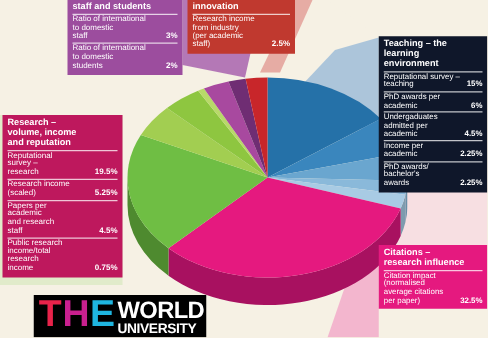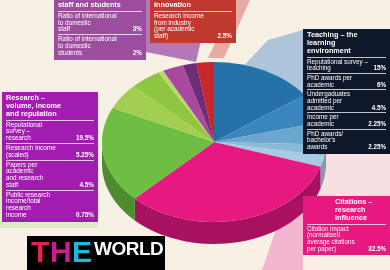--- a/index.html
+++ b/index.html
@@ -29,28 +29,28 @@
   .row .lbl{color:#ffffff;white-space:pre-line;}
   .row .val{color:#ffffff;font-weight:bold;padding-left:3px;flex:0 0 auto;}
 
   
   #box-intl{left:54px;top:-1px;width:92px;background:#9c4d9e;font-size:6.4px;}
   #box-intl .hd{font-size:7.3px;}
   
   #box-innov{left:150px;top:-1px;width:86px;background:#c0392f;font-size:6.4px;}
   #box-innov .hd{font-size:7.3px;}
   
-  #box-research{left:2px;top:92px;width:96px;background:#a21caf;font-size:6.4px;}
+  #box-research{left:2px;top:92px;width:96px;background:#be185d;font-size:6.4px;}
   #box-research .hd{font-size:7.3px;}
   
   #box-teaching{left:303px;top:29px;width:87px;background:#0f172a;font-size:6.3px;}
   #box-teaching .hd{font-size:7.3px;}
   
   #box-cit{left:303px;top:196px;width:87px;background:#e5197f;font-size:6.3px;}
-  #box-cit .hd{font-size:7.3px;margin-left:28px;}
+  #box-cit .hd{font-size:7.3px;}
 
   
   #logo{
     position:absolute;left:27px;top:236px;width:138px;height:34px;
     background:#000;overflow:hidden;
   }
   .lg-letter{
     position:absolute;top:1px;font-family:"Liberation Sans",sans-serif;
     font-weight:bold;font-size:30px;line-height:30px;
     letter-spacing:-1px;
@@ -256,15 +256,16 @@
         <span class="val">32.5%</span>
       </div>
     </div>
   </div>
 
   <div id="logo">
     <span class="lg-letter" id="lg-t">T</span>
     <span class="lg-letter" id="lg-h">H</span>
     <span class="lg-letter" id="lg-e">E</span>
     <span id="lg-world">WORLD</span>
+    <span id="lg-univ">UNIVERSITY</span>
   </div>
 
 </div>
 
 </body></html>

